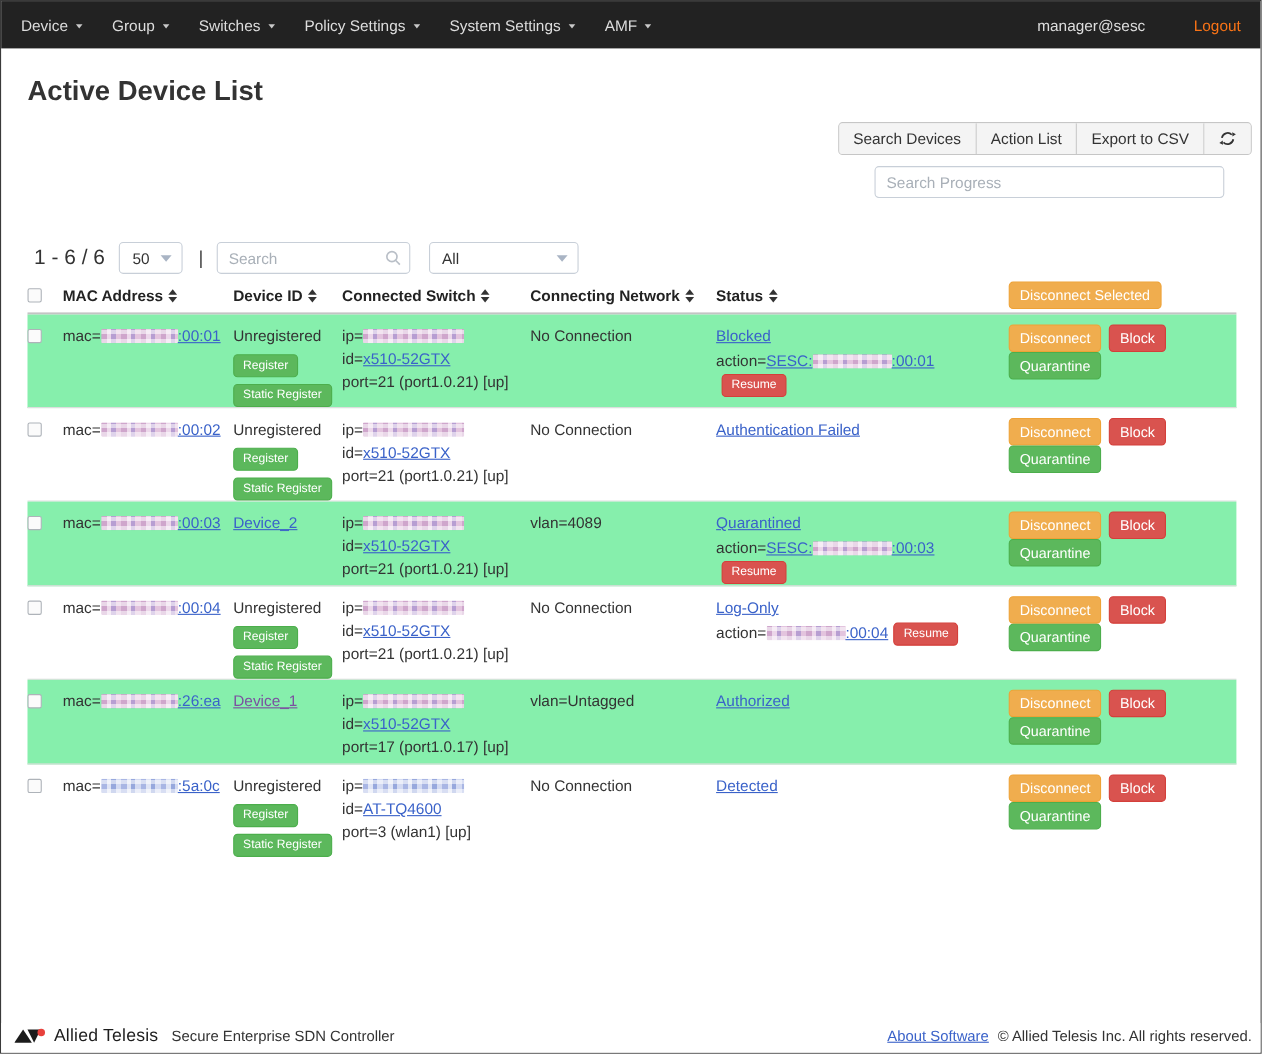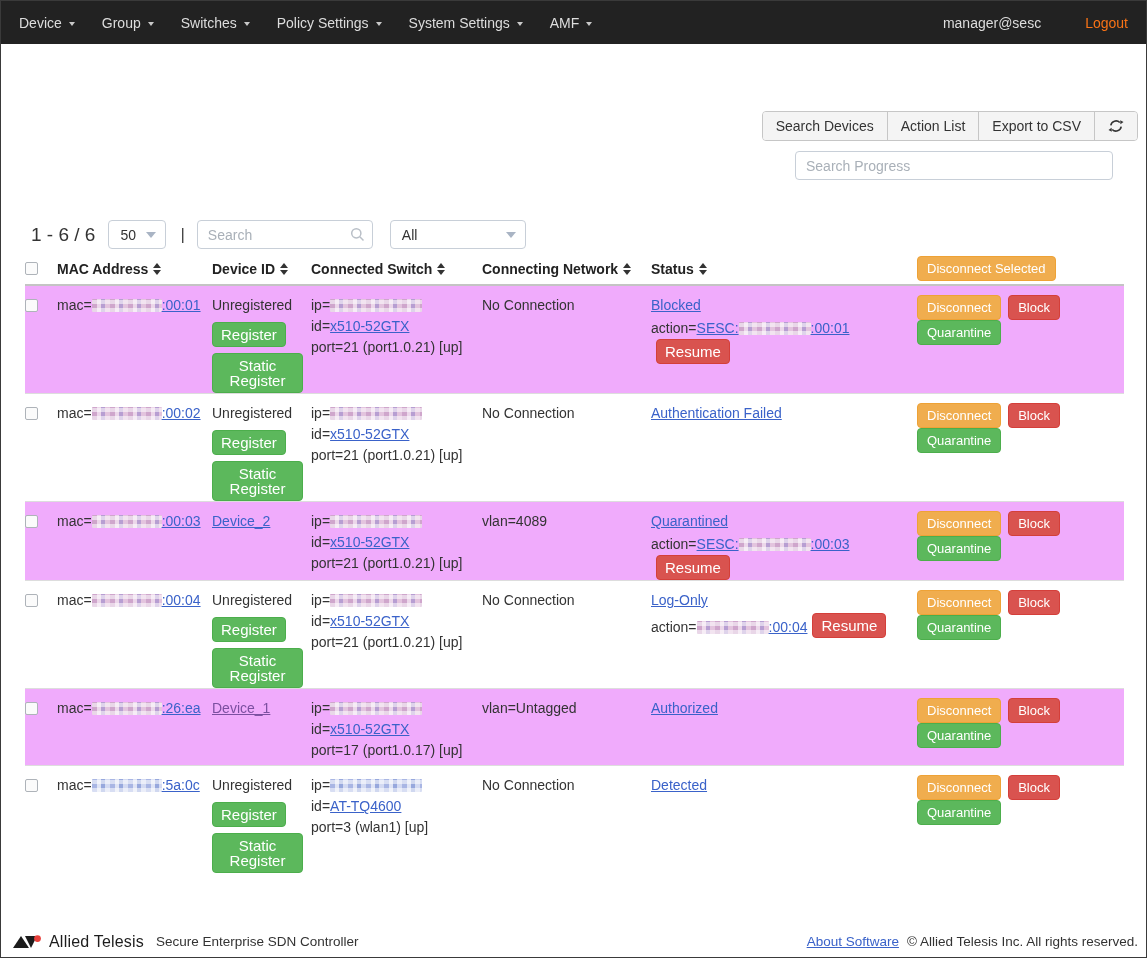--- a/index.html
+++ b/index.html
@@ -52,21 +52,21 @@
   .table { position:absolute; top:252px; left:24px; width:1099px; font-size:14px; color:#333; }
   .tr { display:grid; grid-template-columns:32px 155px 99px 171px 169px 266px 1fr; }
   .thead { align-items:center; height:33px; border-bottom:2px solid #c4c4c4; font-weight:700; color:#222; }
   .th { display:flex; align-items:center; }
   .sort { display:inline-block; margin-left:5px; cursor:pointer; }
   .sort i { display:block; width:0; height:0; border-left:4px solid transparent; border-right:4px solid transparent; }
   .sort .up { border-bottom:5px solid #333; margin-bottom:2px; }
   .sort .dn { border-top:5px solid #333; }
   .row { min-height:77px; padding-top:9px; border-bottom:1px solid #ddd; align-items:start; line-height:21px; }
   .row:last-child { border-bottom:none; }
-  .row.striped { background:#f0abfc; }
+  .row.striped { background:#86efac; }
   .td { padding-right:8px; }
   input[type=checkbox] { appearance:none; -webkit-appearance:none; width:13px; height:13px;
         border:1px solid #aeb3b9; border-radius:2px; background:#fbfbfb; cursor:pointer; margin-top:4px; }
 
   a { color:#3a62c9; text-decoration:underline; cursor:pointer; }
   a.visited { color:#7b4fa0; }
 
   
   .blur { display:inline-block; height:13px; vertical-align:-2px; border-radius:1px;
           background:
@@ -75,21 +75,21 @@
   .blur-blue { background:
             repeating-linear-gradient(0deg, rgba(255,255,255,.55) 0 4px, rgba(255,255,255,0) 4px 8px),
             repeating-linear-gradient(90deg,#a9b6e4 0 5px,#dfe4f5 5px 9px,#97a8dd 9px 13px,#d3daf2 13px 18px); }
   .w-mac { width:70px; } .w-ip { width:92px; } .w-act { width:72px; }
 
   .btn { display:inline-block; border-radius:4px; color:#fff; font-size:13px; line-height:1;
          border:1px solid transparent; cursor:pointer; font-family:inherit; padding:5px 9px; }
   .btn-orange { background:#f0ad4e; border-color:#eea236; }
   .btn-red    { background:#d9534f; border-color:#d43f3a; }
   .btn-green  { background:#5cb85c; border-color:#4cae4c; }
-  .btn-sm { font-size:15px; padding:4px 8px; }
+  .btn-sm { font-size:11px; padding:4px 8px; }
   .reg-btns .btn { display:block; margin-top:6px; }
   .row-actions .btn { margin-right:3px; }
   .action-line { margin-top:2px; }
   .action-line .btn { margin-left:5px; vertical-align:1px; }
   .dev-state { display:block; }
 
   
   .footer { position:absolute; bottom:0; left:0; right:0; height:27px; background:#fff;
             display:flex; align-items:center; padding:0 8px 4px 12px; font-size:13.5px; color:#333; }
   .brand { display:flex; align-items:center; gap:6px; margin-right:12px; }
@@ -125,20 +125,21 @@
     <div class="nav-item">
       <span>AMF</span>
       <span class="chev"></span>
     </div>
     <div class="nav-right">
       <span class="nav-user">manager@sesc</span>
       <span class="nav-logout">Logout</span>
     </div>
   </div>
 
+  <div class="page-title">Active Device List</div>
 
   <div class="btn-group">
     <button class="tbtn">Search Devices</button>
     <button class="tbtn">Action List</button>
     <button class="tbtn">Export to CSV</button>
     <button class="tbtn">
       <svg width="16" height="16" viewBox="0 0 16 16" fill="none">
         <path d="M13.2 8.6a5.3 5.3 0 0 1-9 2.9" stroke="#333" stroke-width="1.6"></path>
         <path d="M2.8 7.4a5.3 5.3 0 0 1 9-2.9" stroke="#333" stroke-width="1.6"></path>
         <polygon points="12.2,2.3 12.4,6.2 15.5,4.1" fill="#333"></polygon>

